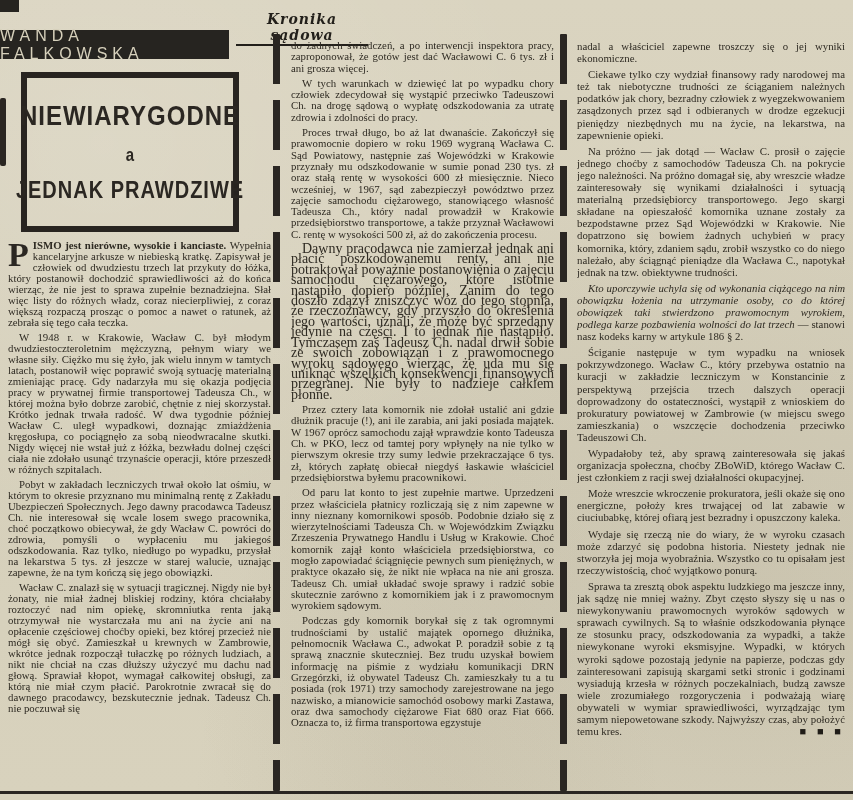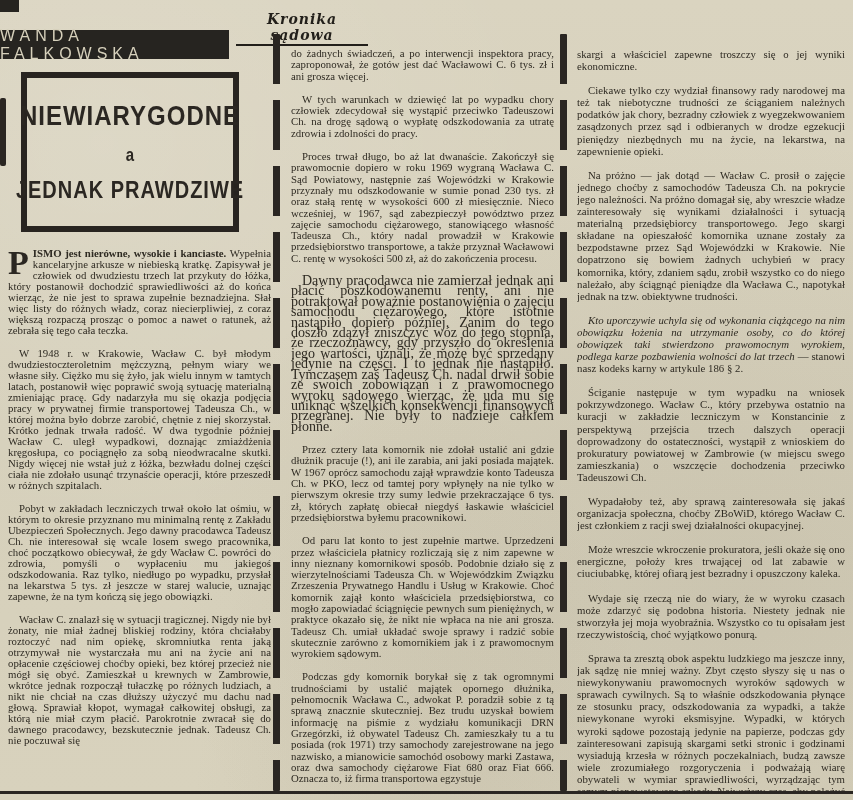--- a/index.html
+++ b/index.html
@@ -23,21 +23,21 @@
     justify-content:center;gap:16px;background:transparent;}
   .hl{font-family:"Liberation Sans", sans-serif;font-weight:bold;color:#2b2722;
     transform:scaleY(1.18);white-space:nowrap;}
   .hl1{font-size:24px;letter-spacing:1px;}
   .hl2{font-size:15px;}
   .hl3{font-size:20px;letter-spacing:1px;}
   .col{position:absolute;overflow:hidden;text-align:justify;font-size:10.8px;}
   .col1{left:8px;top:236px;width:263px;height:556px;line-height:11.0px;}
   .col2{left:291px;top:36px;width:263px;height:756px;line-height:11.3px;}
   .col3{left:577px;top:36px;width:268px;height:756px;line-height:12.1px;}
-  .col p{margin:12px 0 2px 0;text-indent:11px;}
+  .col p{margin:4px 0 2px 0;text-indent:11px;}
   .col p.noindent{text-indent:0;}
   .col p.small{font-size:14px;line-height:10.4px;}
   .col p.quote .q{font-style:italic;}
   .dropcap{float:left;font-size:34px;line-height:28px;font-weight:bold;padding:1px 4px 0 0;color:#2b2722;}
   .lead{font-weight:bold;}
   .divider{position:absolute;top:34px;height:757px;width:7px;
     background:repeating-linear-gradient(180deg,#2a2622 0 50px,transparent 50px 66px);border-radius:1px;}
   .divider.d1{left:273px;}
   .divider.d2{left:560px;}
   .bottom-rule{position:absolute;left:0;top:791px;width:853px;height:3px;background:#2a2622;}
@@ -80,21 +80,21 @@
     <p class="noindent">do żadnych świadczeń, a po interwencji inspektora pracy, zaproponował, że gotów jest dać Wacławowi C. 6 tys. zł i ani grosza więcej.</p>
     <p>W tych warunkach w dziewięć lat po wypadku chory człowiek zdecydował się wystąpić przeciwko Tadeuszowi Ch. na drogę sądową o wypłatę odszkodowania za utratę zdrowia i zdolności do pracy.</p>
     <p>Proces trwał długo, bo aż lat dwanaście. Zakończył się prawomocnie dopiero w roku 1969 wygraną Wacława C. Sąd Powiatowy, następnie zaś Wojewódzki w Krakowie przyznały mu odszkodowanie w sumie ponad 230 tys. zł oraz stałą rentę w wysokości 600 zł miesięcznie. Nieco wcześniej, w 1967, sąd zabezpieczył powództwo przez zajęcie samochodu ciężarowego, stanowiącego własność Tadeusza Ch., który nadal prowadził w Krakowie przedsiębiorstwo transportowe, a także przyznał Wacławowi C. rentę w wysokości 500 zł, aż do zakończenia procesu.</p>
     <p class="small">Dawny pracodawca nie zamierzał jednak ani płacić poszkodowanemu renty, ani nie potraktował poważnie postanowienia o zajęciu samochodu ciężarowego, które istotnie nastąpiło dopiero później. Zanim do tego doszło zdążył zniszczyć wóz do tego stopnia, że rzeczoznawcy, gdy przyszło do określenia jego wartości, uznali, że może być sprzedany jedynie na części. I to jednak nie nastąpiło. Tymczasem zaś Tadeusz Ch. nadal drwił sobie ze swoich zobowiązań i z prawomocnego wyroku sądowego wierząc, że uda mu się uniknąć wszelkich konsekwencji finansowych przegranej. Nie były to nadzieje całkiem płonne.</p>
     <p>Przez cztery lata komornik nie zdołał ustalić ani gdzie dłużnik pracuje (!), ani ile zarabia, ani jaki posiada majątek. W 1967 oprócz samochodu zajął wprawdzie konto Tadeusza Ch. w PKO, lecz od tamtej pory wpłynęły na nie tylko w pierwszym okresie trzy sumy ledwie przekraczające 6 tys. zł, których zapłatę obiecał niegdyś łaskawie właściciel przedsiębiorstwa byłemu pracownikowi.</p>
     <p>Od paru lat konto to jest zupełnie martwe. Uprzedzeni przez właściciela płatnicy rozliczają się z nim zapewne w inny nieznany komornikowi sposób. Podobnie działo się z wierzytelnościami Tadeusza Ch. w Wojewódzkim Związku Zrzeszenia Prywatnego Handlu i Usług w Krakowie. Choć komornik zajął konto właściciela przedsiębiorstwa, co mogło zapowiadać ściągnięcie pewnych sum pieniężnych, w praktyce okazało się, że nikt nie wpłaca na nie ani grosza. Tadeusz Ch. umiał układać swoje sprawy i radzić sobie skutecznie zarówno z komornikiem jak i z prawomocnym wyrokiem sądowym.</p>
     <p>Podczas gdy komornik borykał się z tak ogromnymi trudnościami by ustalić majątek opornego dłużnika, pełnomocnik Wacława C., adwokat P. poradził sobie z tą sprawą znacznie skuteczniej. Bez trudu uzyskał bowiem informację na piśmie z wydziału komunikacji DRN Grzegórzki, iż obywatel Tadeusz Ch. zamieszkały tu a tu posiada (rok 1971) trzy samochody zarejestrowane na jego nazwisko, a mianowicie samochód osobowy marki Zastawa, oraz dwa samochody ciężarowe Fiat 680 oraz Fiat 666. Oznacza to, iż firma transportowa egzystuje</p>
   </div>
 
   <div class="col col3">
-    <p class="noindent">skargi a właściciel zapewne troszczy się o jej wyniki ekonomiczne.</p>
+    <p class="noindent">nadal a właściciel zapewne troszczy się o jej wyniki ekonomiczne.</p>
     <p>Ciekawe tylko czy wydział finansowy rady narodowej ma też tak niebotyczne trudności ze ściąganiem należnych podatków jak chory, bezradny człowiek z wyegzekwowaniem zasądzonych przez sąd i odbieranych w drodze egzekucji pieniędzy niezbędnych mu na życie, na lekarstwa, na zapewnienie opieki.</p>
     <p>Na próżno — jak dotąd — Wacław C. prosił o zajęcie jednego choćby z samochodów Tadeusza Ch. na pokrycie jego należności. Na próżno domagał się, aby wreszcie władze zainteresowały się wynikami działalności i sytuacją materialną przedsiębiorcy transportowego. Jego skargi składane na opieszałość komornika uznane zostały za bezpodstawne przez Sąd Wojewódzki w Krakowie. Nie dopatrzono się bowiem żadnych uchybień w pracy komornika, który, zdaniem sądu, zrobił wszystko co do niego należało, aby ściągnąć pieniądze dla Wacława C., napotykał jednak na tzw. obiektywne trudności.</p>
     <p class="quote">
       <span class="q">Kto uporczywie uchyla się od wykonania ciążącego na nim obowiązku łożenia na utrzymanie osoby, co do której obowiązek taki stwierdzono prawomocnym wyrokiem, podlega karze pozbawienia wolności do lat trzech</span><span> — stanowi nasz kodeks karny w artykule 186 § 2.</span>
     </p>
     <p>Ściganie następuje w tym wypadku na wniosek pokrzywdzonego. Wacław C., który przebywa ostatnio na kuracji w zakładzie leczniczym w Konstancinie z perspektywą przejścia trzech dalszych operacji doprowadzony do ostateczności, wystąpił z wnioskiem do prokuratury powiatowej w Zambrowie (w miejscu swego zamieszkania) o wszczęcie dochodzenia przeciwko Tadeuszowi Ch.</p>
     <p>Wypadałoby też, aby sprawą zainteresowała się jakaś organizacja społeczna, choćby ZBoWiD, którego Wacław C. jest członkiem z racji swej działalności okupacyjnej.</p>
     <p>Może wreszcie wkroczenie prokuratora, jeśli okaże się ono energiczne, położy kres trwającej od lat zabawie w ciuciubabkę, której ofiarą jest bezradny i opuszczony kaleka.</p>
     <p>Wydaje się rzeczą nie do wiary, że w wyroku czasach może zdarzyć się podobna historia. Niestety jednak nie stworzyła jej moja wyobraźnia. Wszystko co tu opisałam jest rzeczywistością, choć wyjątkowo ponurą.</p>
     <p class="endmark-wrap">

